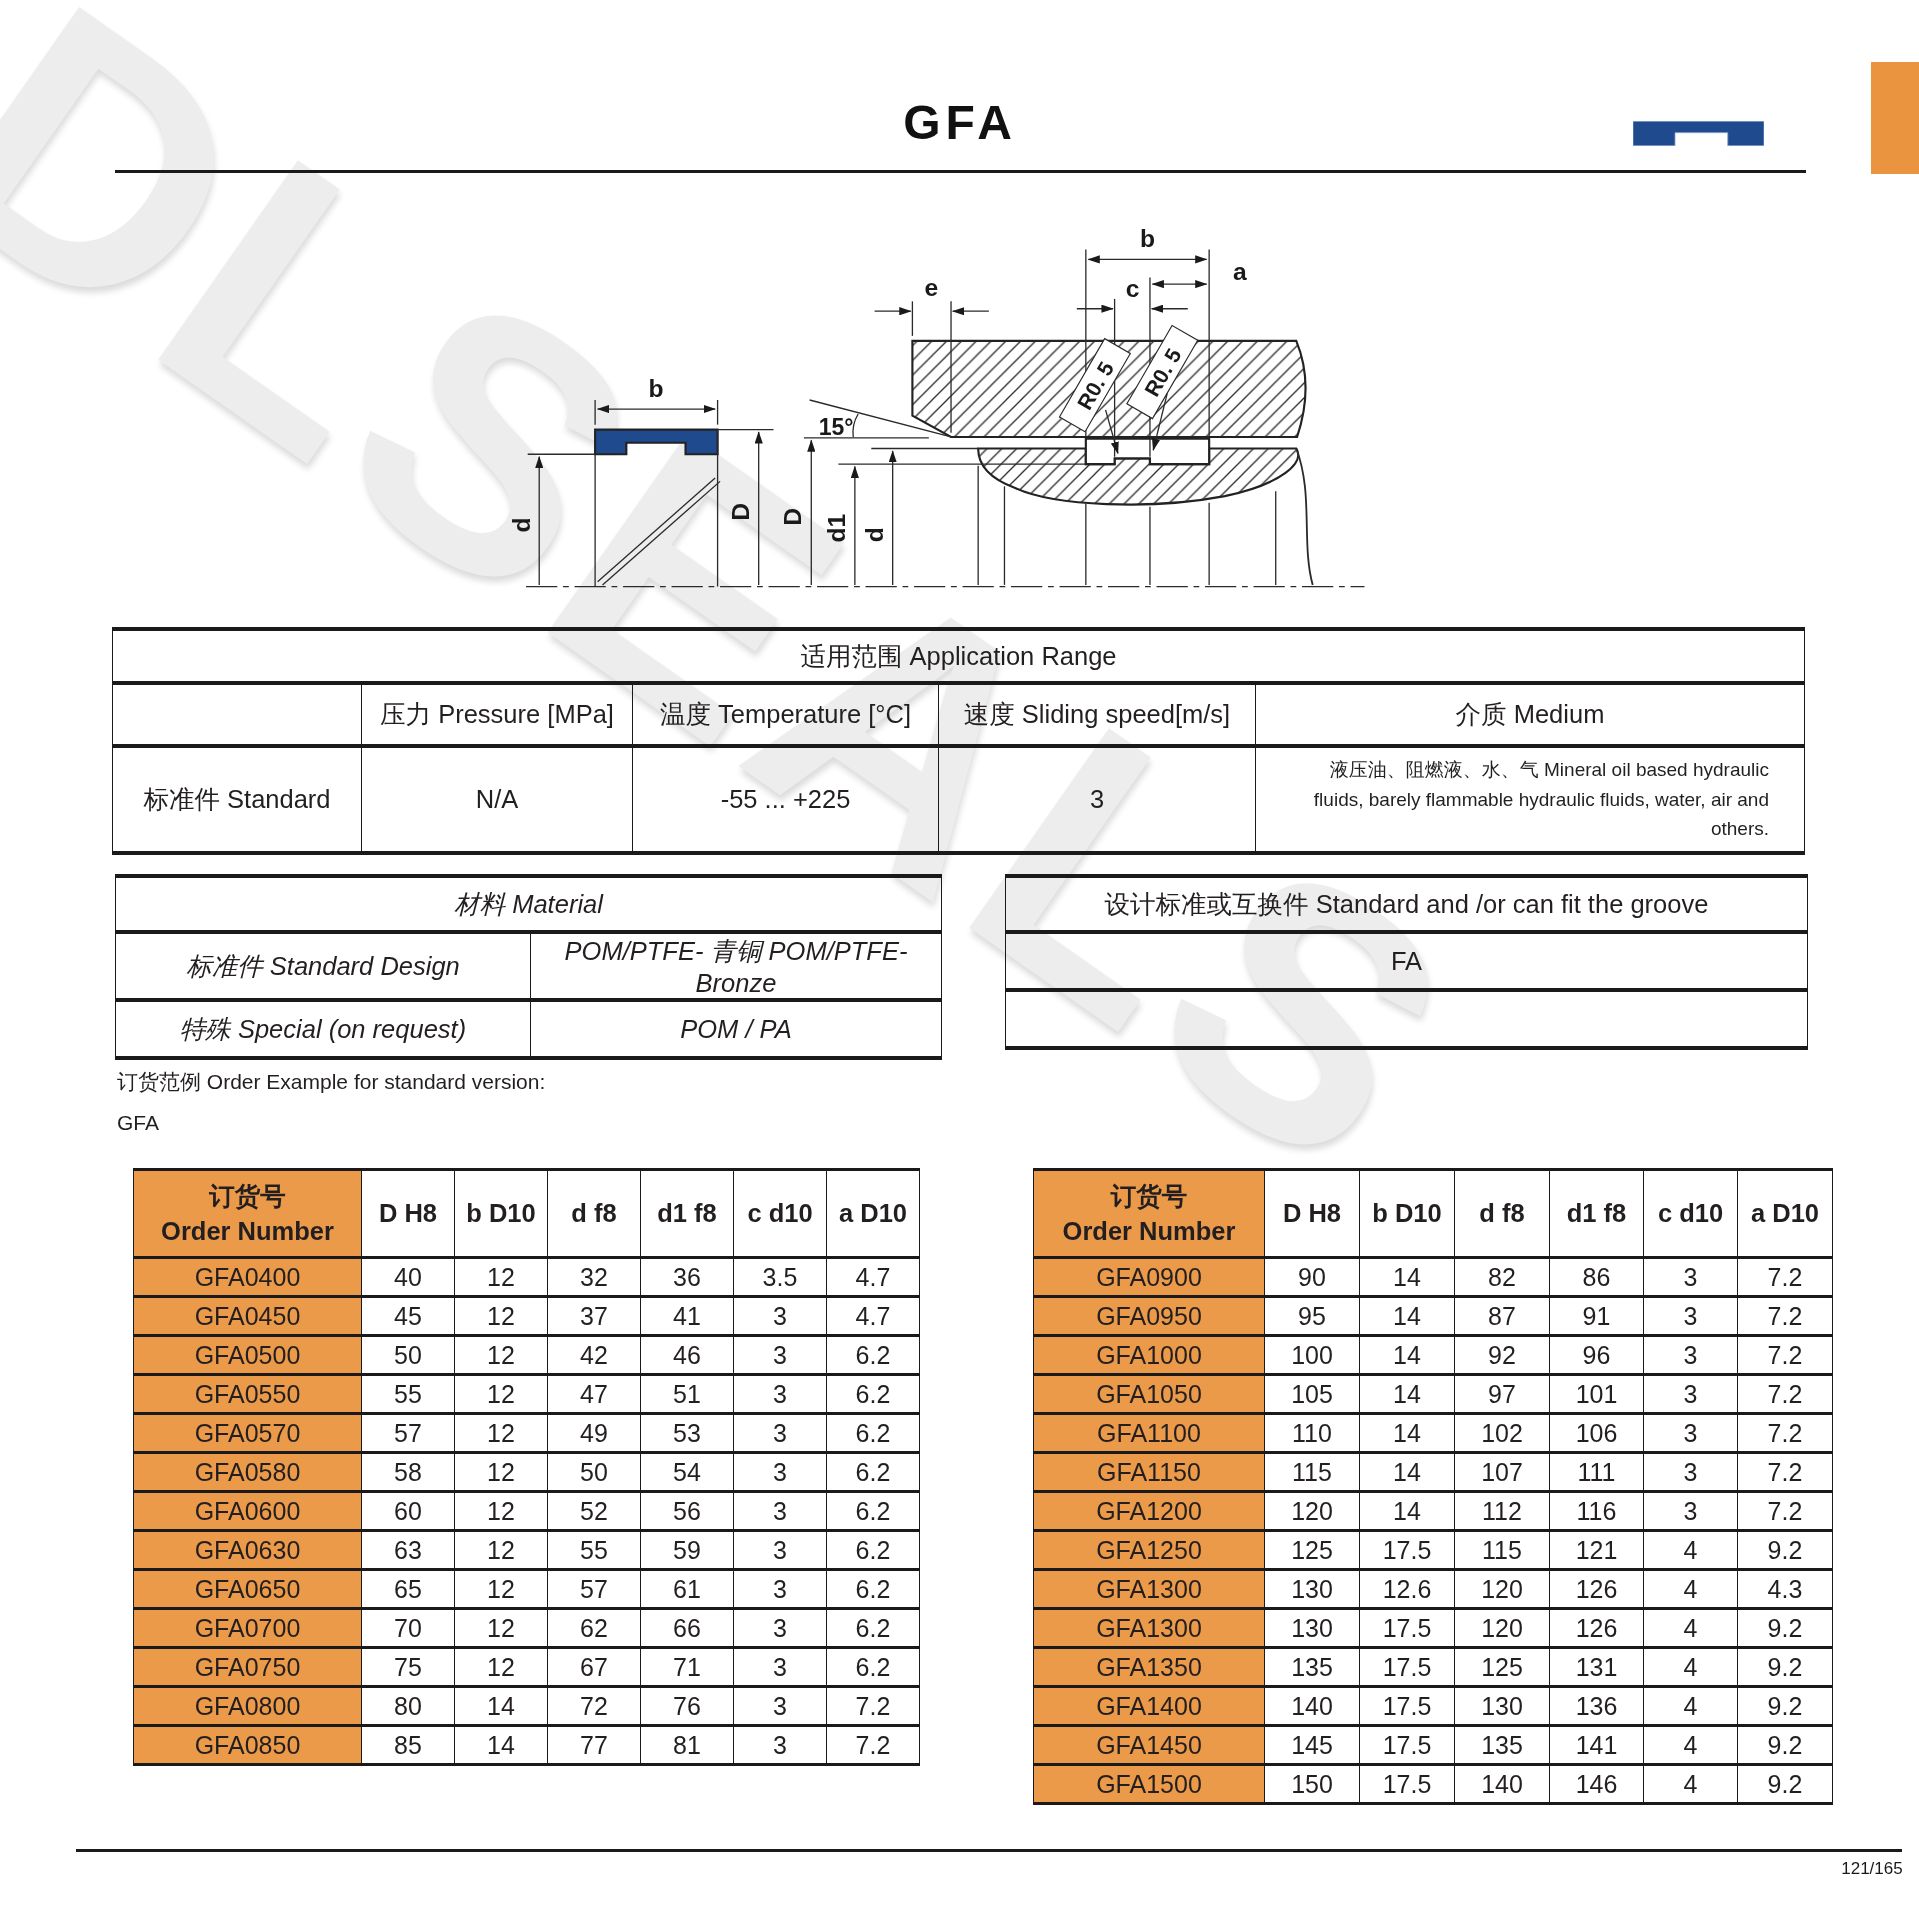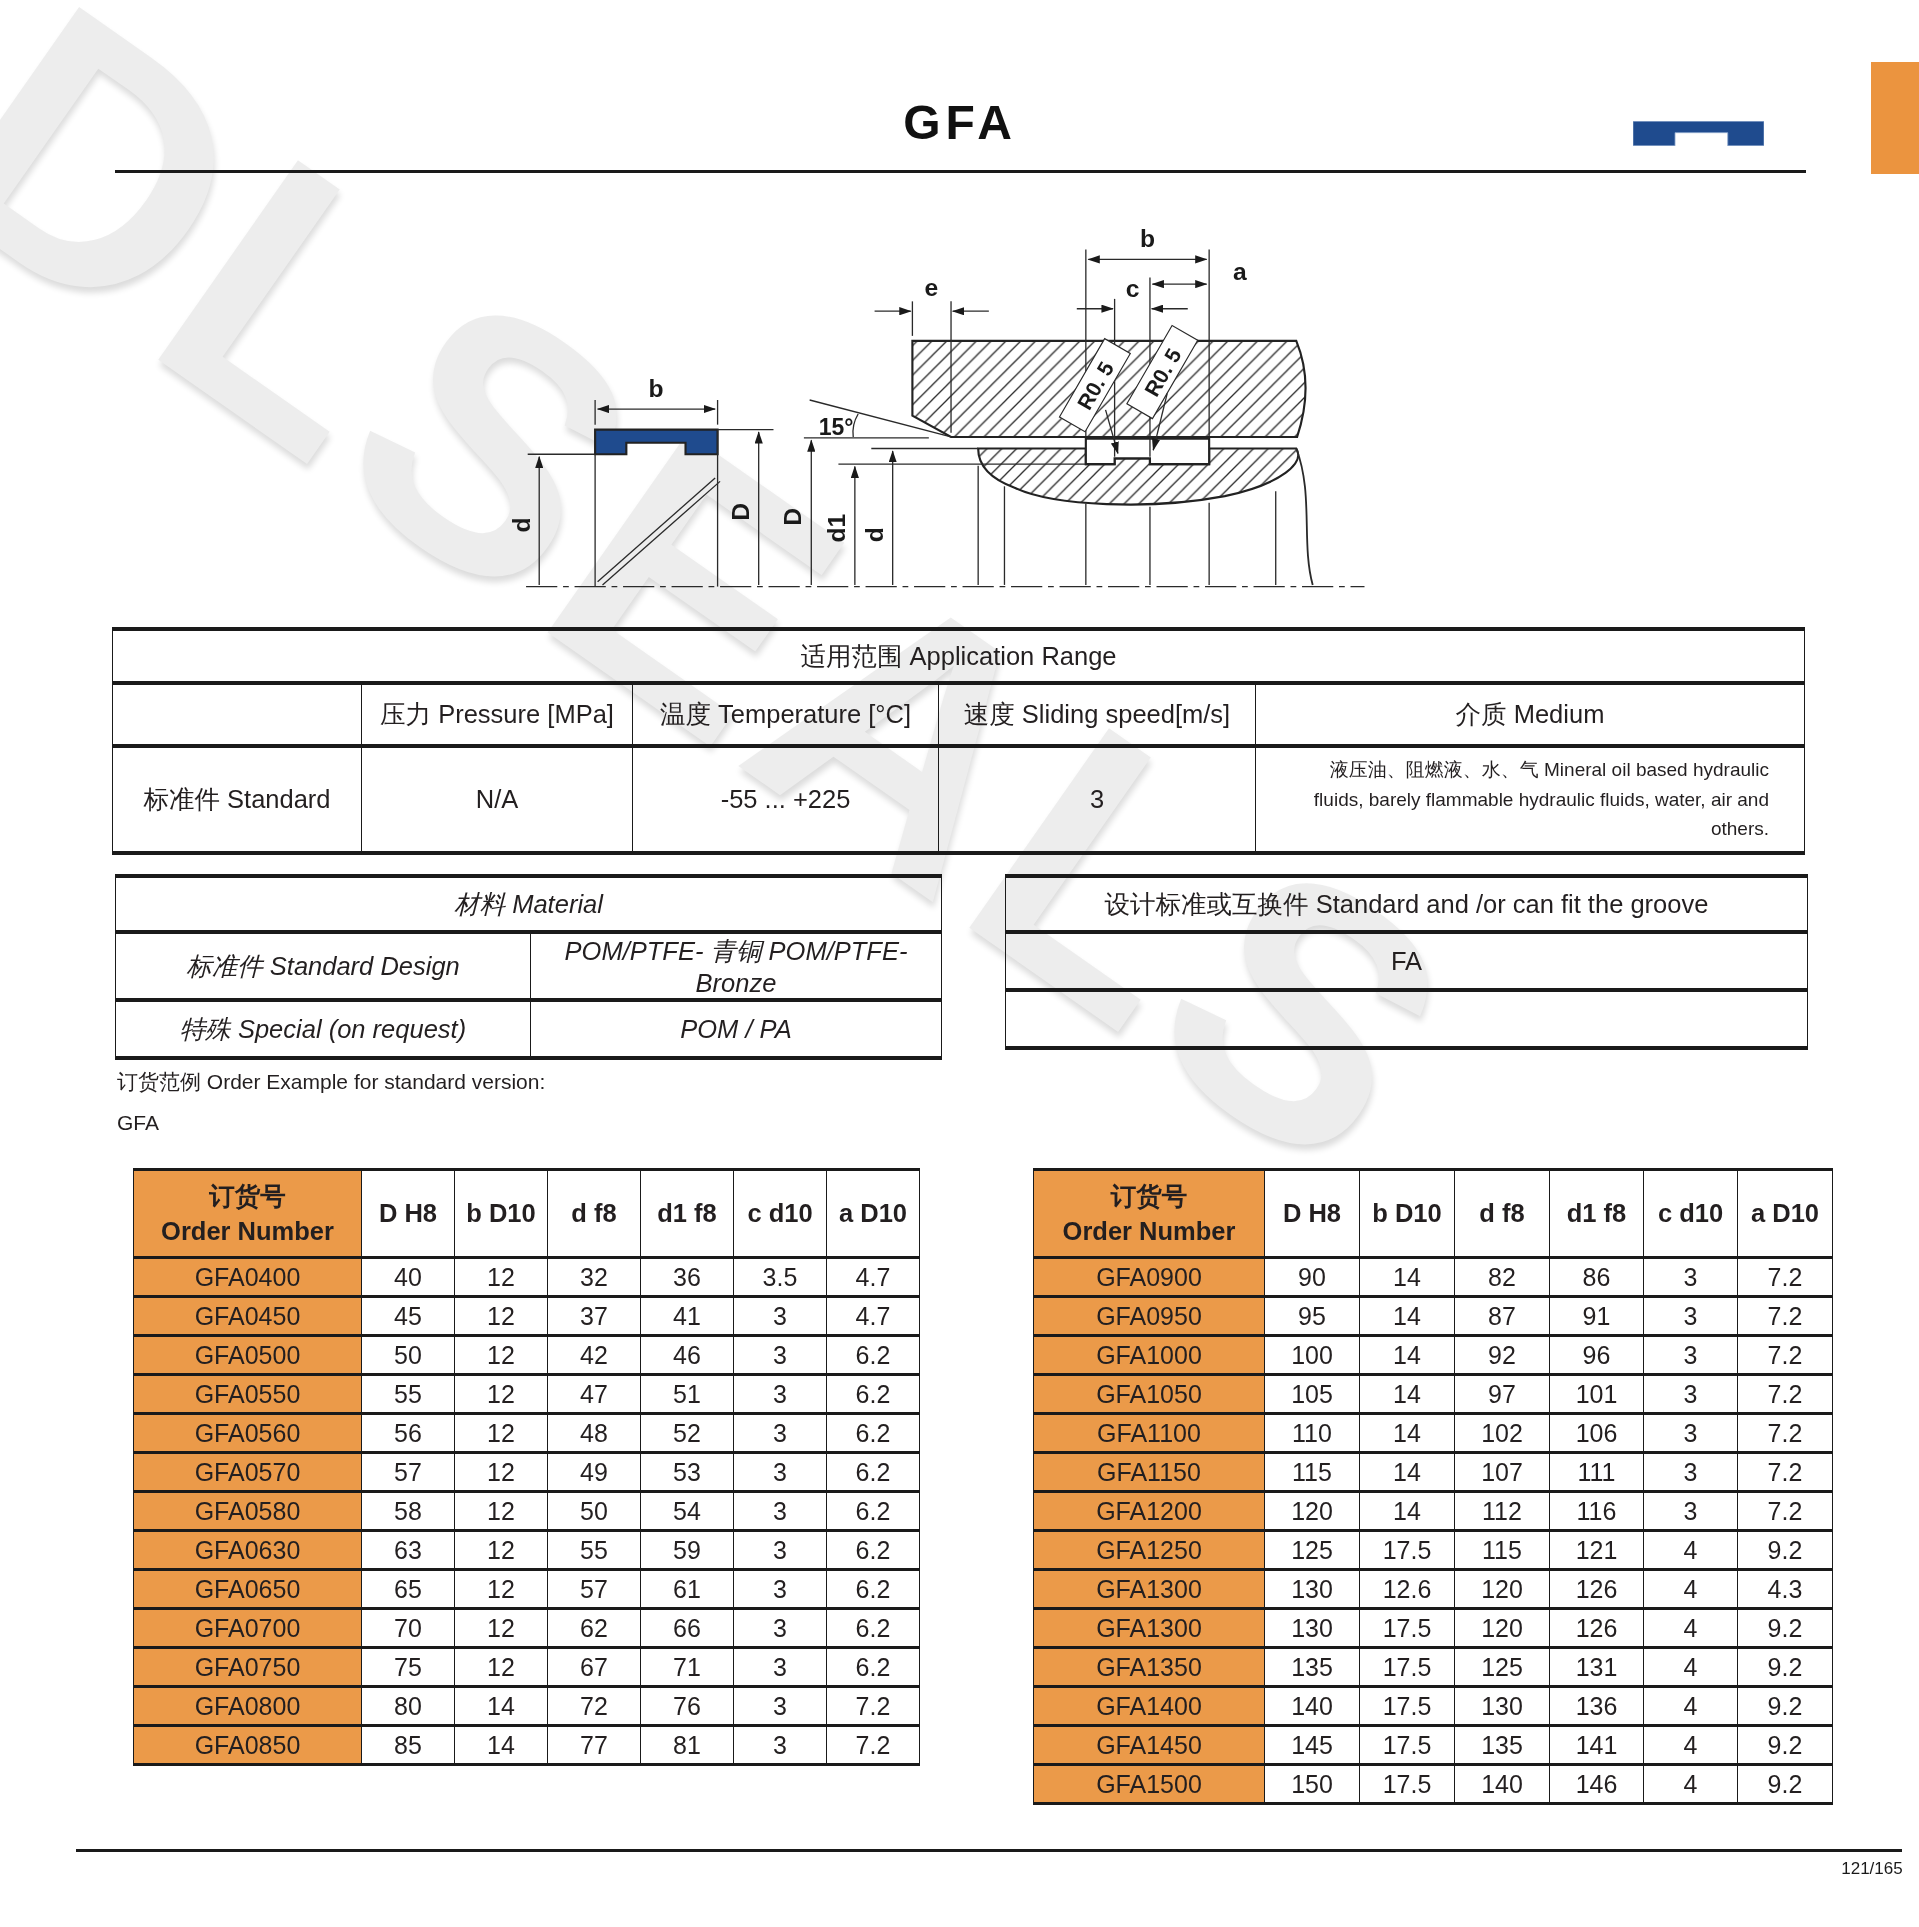--- a/index.html
+++ b/index.html
@@ -289,43 +289,43 @@
         <tr>
           <td class="oc">GFA0550</td>
           <td>55</td>
           <td>12</td>
           <td>47</td>
           <td>51</td>
           <td>3</td>
           <td>6.2</td>
         </tr>
         <tr>
-          <td class="oc">GFA0560</td>
-          <td>56</td>
-          <td>12</td>
-          <td>48</td>
-          <td>52</td>
-          <td>3</td>
-          <td>6.2</td>
-        </tr>
-        <tr>
           <td class="oc">GFA0570</td>
           <td>57</td>
           <td>12</td>
           <td>49</td>
           <td>53</td>
           <td>3</td>
           <td>6.2</td>
         </tr>
         <tr>
           <td class="oc">GFA0580</td>
           <td>58</td>
           <td>12</td>
           <td>50</td>
           <td>54</td>
+          <td>3</td>
+          <td>6.2</td>
+        </tr>
+        <tr>
+          <td class="oc">GFA0600</td>
+          <td>60</td>
+          <td>12</td>
+          <td>52</td>
+          <td>56</td>
           <td>3</td>
           <td>6.2</td>
         </tr>
         <tr>
           <td class="oc">GFA0630</td>
           <td>63</td>
           <td>12</td>
           <td>55</td>
           <td>59</td>
           <td>3</td>

